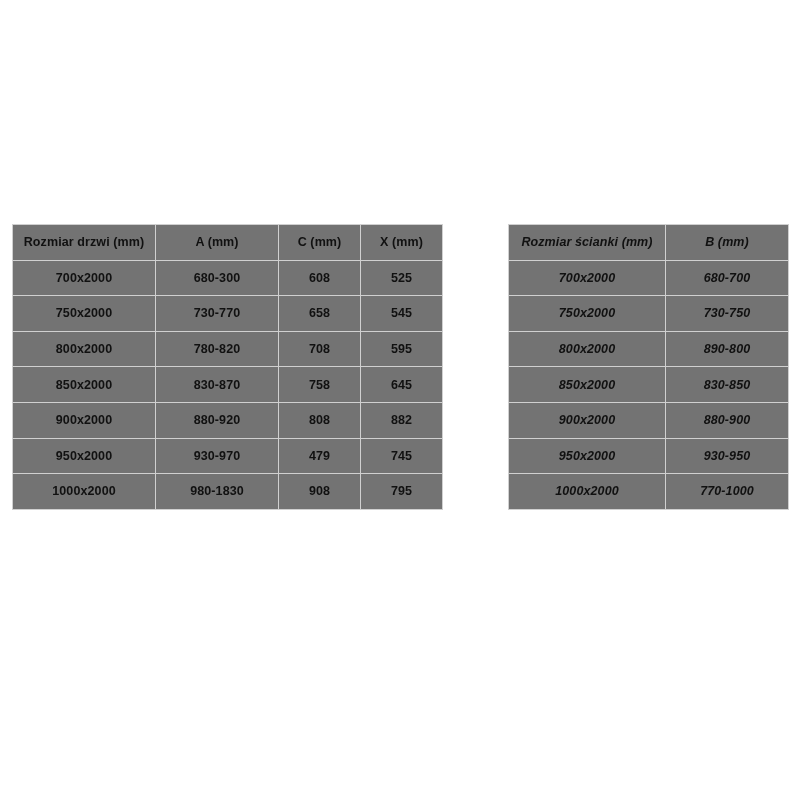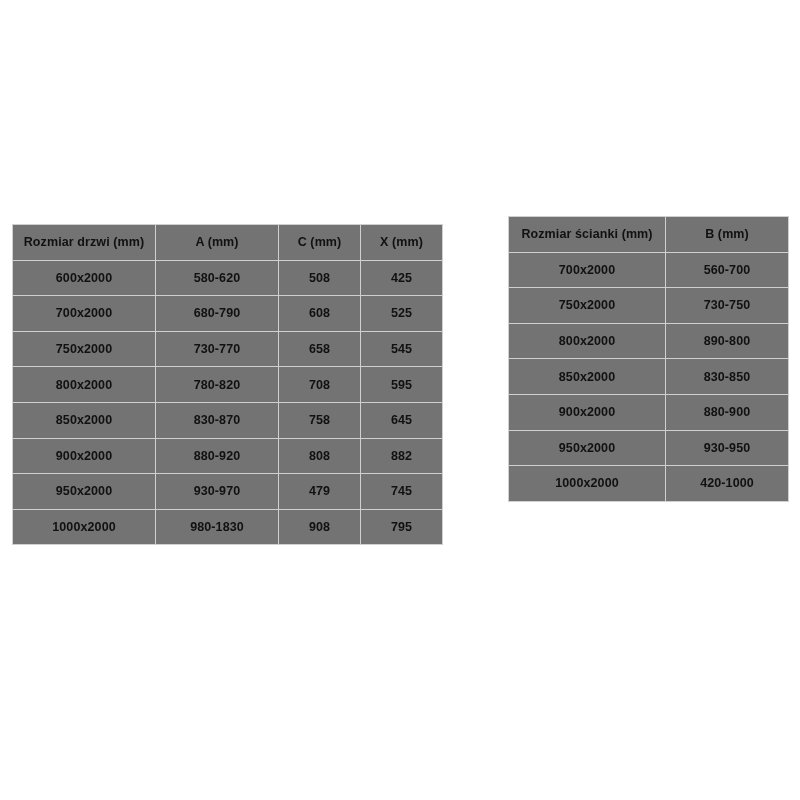--- a/index.html
+++ b/index.html
@@ -26,21 +26,22 @@
     position: absolute;
     border-collapse: collapse;
     table-layout: fixed;
   }
   #doors-table {
     left: 12px;
     top: 224px;
   }
   #wall-table {
     left: 508px;
-    top: 216px;
+    top: 224px;
+    font-style: italic;
   }
   .table-block td,
   .table-block th {
     border: 1px solid #d0d0d0;
     height: 34.6px;
     padding: 0 2px;
     text-align: center;
     vertical-align: middle;
     font-size: 12.5px;
     font-weight: bold;
@@ -76,28 +77,22 @@
     <thead>
       <tr>
         <th>Rozmiar drzwi (mm)</th>
         <th>A (mm)</th>
         <th>C (mm)</th>
         <th>X (mm)</th>
       </tr>
     </thead>
     <tbody>
       <tr>
-        <td>600x2000</td>
-        <td>580-620</td>
-        <td>508</td>
-        <td>425</td>
-      </tr>
-      <tr>
         <td>700x2000</td>
-        <td>680-790</td>
+        <td>680-300</td>
         <td>608</td>
         <td>525</td>
       </tr>
       <tr>
         <td>750x2000</td>
         <td>730-770</td>
         <td>658</td>
         <td>545</td>
       </tr>
       <tr>
@@ -140,21 +135,21 @@
     </colgroup>
     <thead>
       <tr>
         <th>Rozmiar ścianki (mm)</th>
         <th>B (mm)</th>
       </tr>
     </thead>
     <tbody>
       <tr>
         <td>700x2000</td>
-        <td>560-700</td>
+        <td>680-700</td>
       </tr>
       <tr>
         <td>750x2000</td>
         <td>730-750</td>
       </tr>
       <tr>
         <td>800x2000</td>
         <td>890-800</td>
       </tr>
       <tr>
@@ -164,18 +159,18 @@
       <tr>
         <td>900x2000</td>
         <td>880-900</td>
       </tr>
       <tr>
         <td>950x2000</td>
         <td>930-950</td>
       </tr>
       <tr>
         <td>1000x2000</td>
-        <td>420-1000</td>
+        <td>770-1000</td>
       </tr>
     </tbody>
   </table>
 
 </div>
 
 </body></html>

